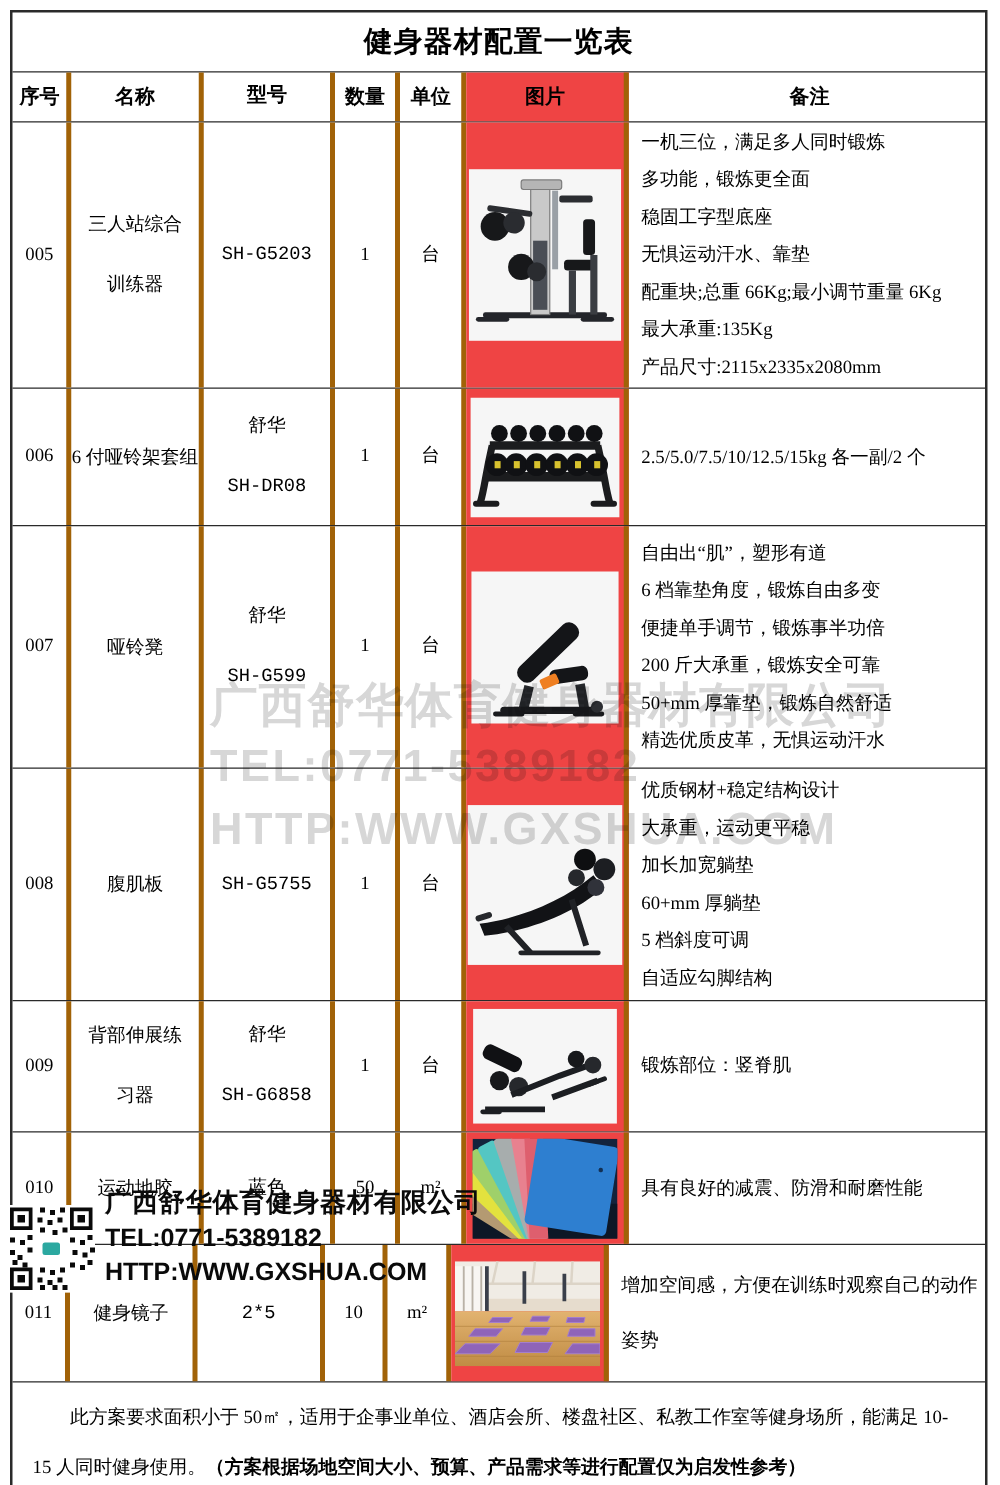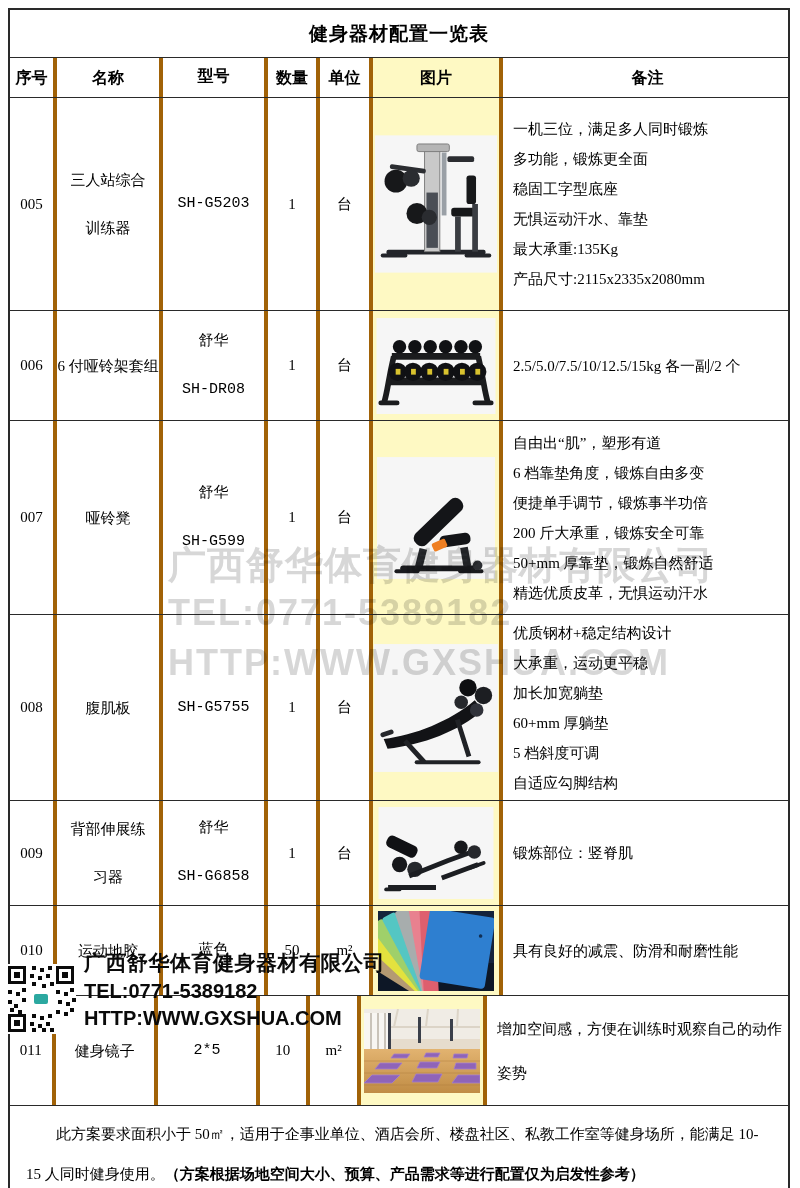--- a/index.html
+++ b/index.html
@@ -8,24 +8,24 @@
   .sheet{position:absolute;left:8px;top:8px;width:782px;border:2px solid #2a2a2a;background:transparent;z-index:1;box-sizing:border-box;}
   .trow{display:flex;border-bottom:1px solid #2a2a2a;box-sizing:border-box;}
   .trow:last-child{border-bottom:none;}
   .cell{border-right:4px solid #a16207;box-sizing:border-box;display:flex;flex-direction:column;
         align-items:center;justify-content:center;text-align:center;font-size:15px;line-height:1.35;}
   .c-no{width:47px;}
   .c-name{width:106px;padding:0 2px;}
   .c-model{width:105px;font-family:Liberation Mono, monospace;}
   .c-qty{width:52px;}
   .c-unit{width:53px;}
-  .c-img{width:130px;background:#fef9c3;}
+  .c-img{width:130px;background:#ef4444;}
   .c-remarks{flex:1;border-right:none;align-items:flex-start;text-align:left;padding:0 6px 0 10px;}
   .title-row{height:47px;display:flex;align-items:center;justify-content:center;
-             font-size:19px;font-weight:bold;letter-spacing:1px;border-bottom:1px solid #2a2a2a;}
+             font-size:23px;font-weight:bold;letter-spacing:1px;border-bottom:1px solid #2a2a2a;}
   .head .cell{font-weight:bold;font-size:16px;}
   .head{height:40px;}
   .tline{line-height:48px;white-space:nowrap;text-align:center;}
   .rline{line-height:30px;white-space:nowrap;}
   .rline-wide{line-height:44px;white-space:nowrap;}
   .footer-row{min-height:71px;padding:8px 16px 6px 16px;box-sizing:border-box;display:block;
               font-size:15px;line-height:40px;text-align:left;}
   .footer-row .ft{text-indent:2em;}
   .fbold{font-weight:bold;}
   
@@ -98,20 +98,21 @@
           <rect x="80" y="76" width="27" height="9" rx="3" fill="#17181a"></rect>
           <rect x="84" y="85" width="6" height="37" fill="#3a3d42"></rect>
           <rect x="102" y="72" width="6" height="50" fill="#3a3d42"></rect>
         </svg>
       </div>
       <div class="cell c-remarks">
         <div class="rline">一机三位，满足多人同时锻炼</div>
         <div class="rline">多功能，锻炼更全面</div>
         <div class="rline">稳固工字型底座</div>
         <div class="rline">无惧运动汗水、靠垫</div>
+        <div class="rline">配重块;总重 66Kg;最小调节重量 6Kg</div>
         <div class="rline">最大承重:135Kg</div>
         <div class="rline">产品尺寸:2115x2335x2080mm</div>
       </div>
     </div>
 
     <div class="trow" style="height:110px">
       <div class="cell c-no">006</div>
       <div class="cell c-name">
         <div class="tline">6 付哑铃架套组</div>
       </div>

